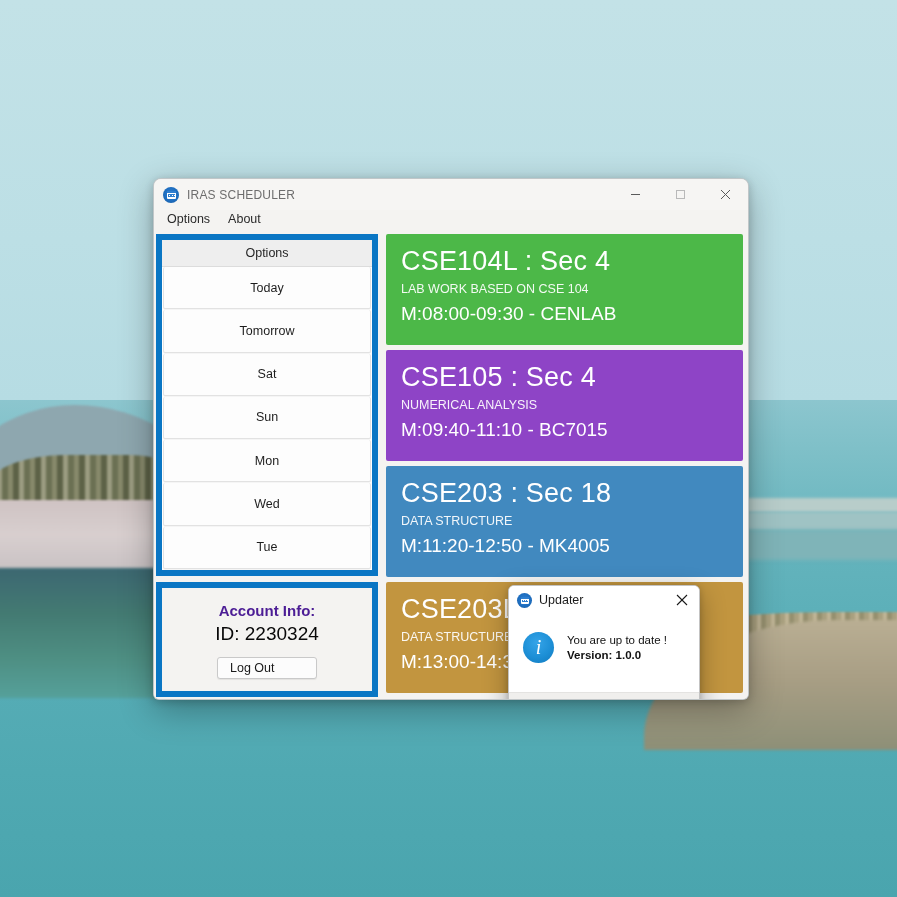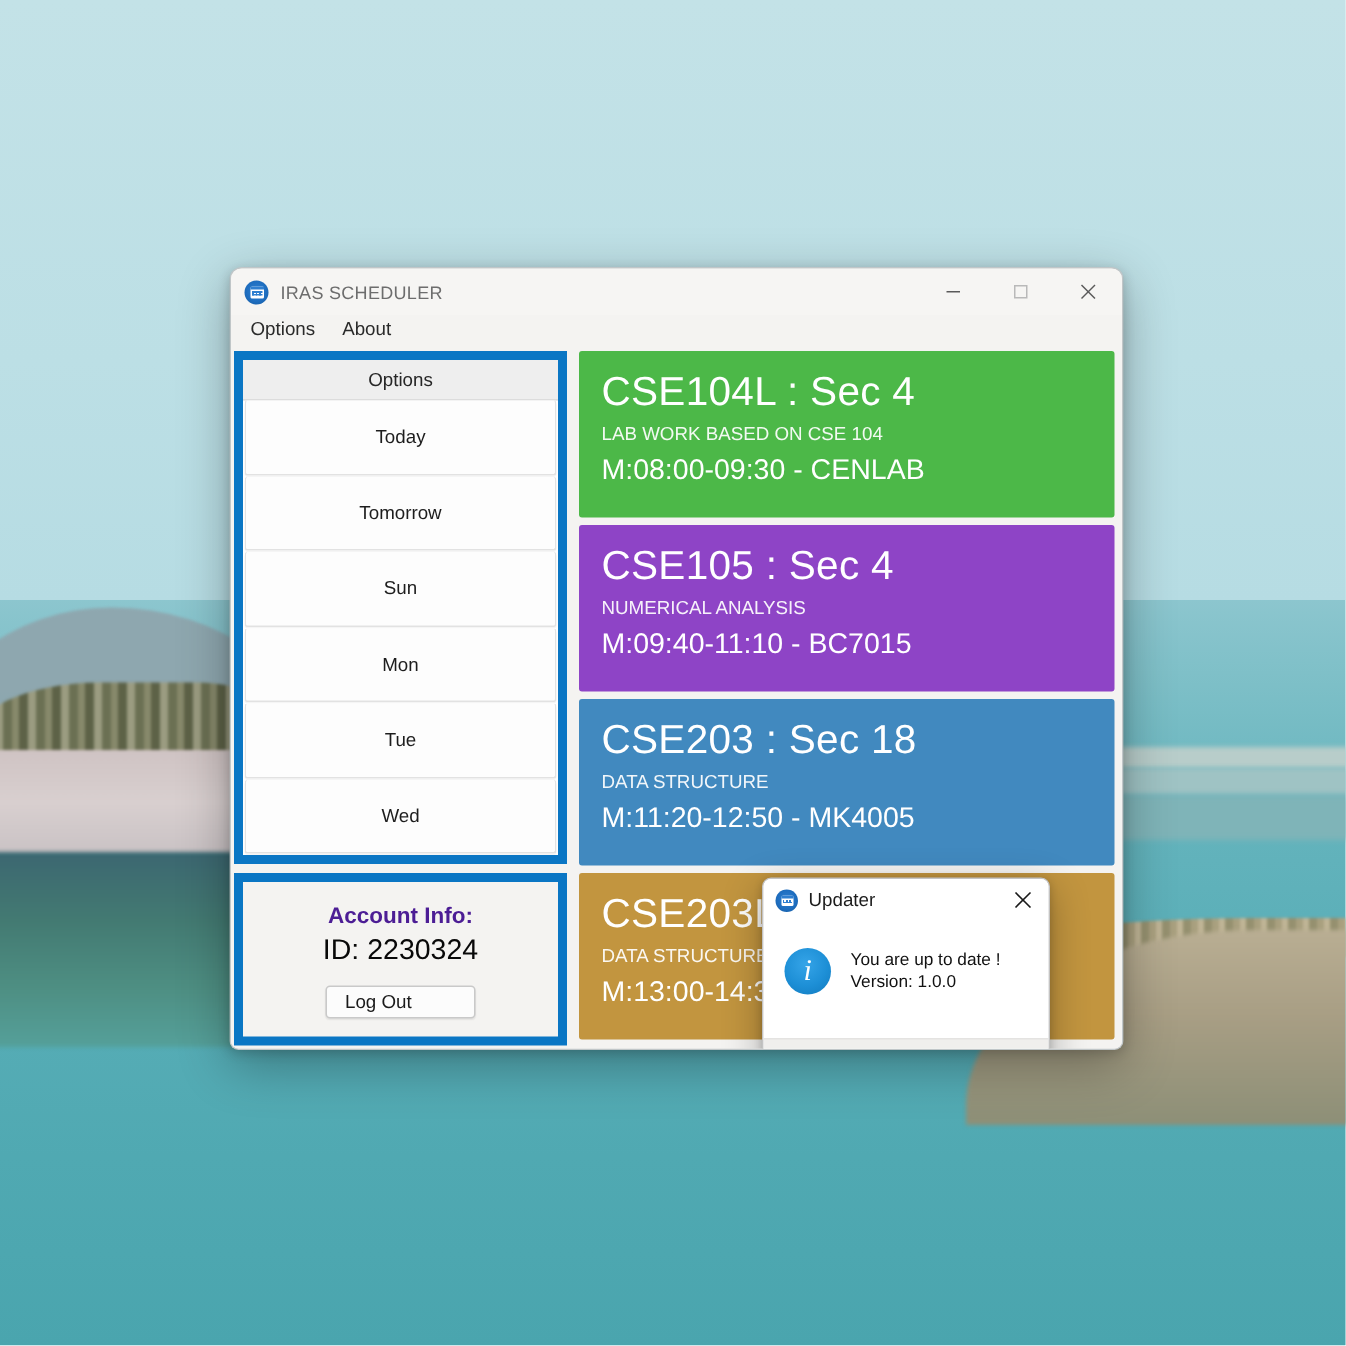--- a/index.html
+++ b/index.html
@@ -314,21 +314,21 @@
     font-family: "Liberation Serif", serif;
     font-style: italic;
     line-height: 31px;
     margin-top: 1px;
   }
   #dlg-msg {
     margin-left: 13px;
     padding-top: 2px;
   }
   #dlg-msg .l1 { font-size: 11.5px; color: #111; line-height: 15px; }
-  #dlg-msg .l2 { font-size: 11.5px; color: #111; line-height: 15px; }
+  #dlg-msg .l2 { font-size: 11.5px; color: #111; line-height: 15px; font-weight: bold; }
   #dlg-footer {
     height: 37px;
     background: #f0efed;
     border-top: 1px solid #e4e3e1;
     display: flex; align-items: center; justify-content: flex-end;
     padding-right: 11px;
     box-sizing: border-box;
   }
   #ok-btn {
     width: 72px; height: 22px;
@@ -388,24 +388,25 @@
     </div>
 
     <div id="content">
 
       <div id="left-col">
 
         <div id="schedule-panel" class="blue-frame">
           <div id="schedule-header">Options</div>
           <div class="day-btn">Today</div>
           <div class="day-btn">Tomorrow</div>
+          <div class="day-btn">Sat</div>
           <div class="day-btn">Sun</div>
           <div class="day-btn">Mon</div>
+          <div class="day-btn">Wed</div>
           <div class="day-btn">Tue</div>
-          <div class="day-btn">Wed</div>
         </div>
 
         <div id="account-panel" class="blue-frame">
           <div id="account-title">Account Info:</div>
           <div id="account-id">ID: 2230324</div>
           <div id="logout-btn">Log Out</div>
         </div>
 
       </div>
 

